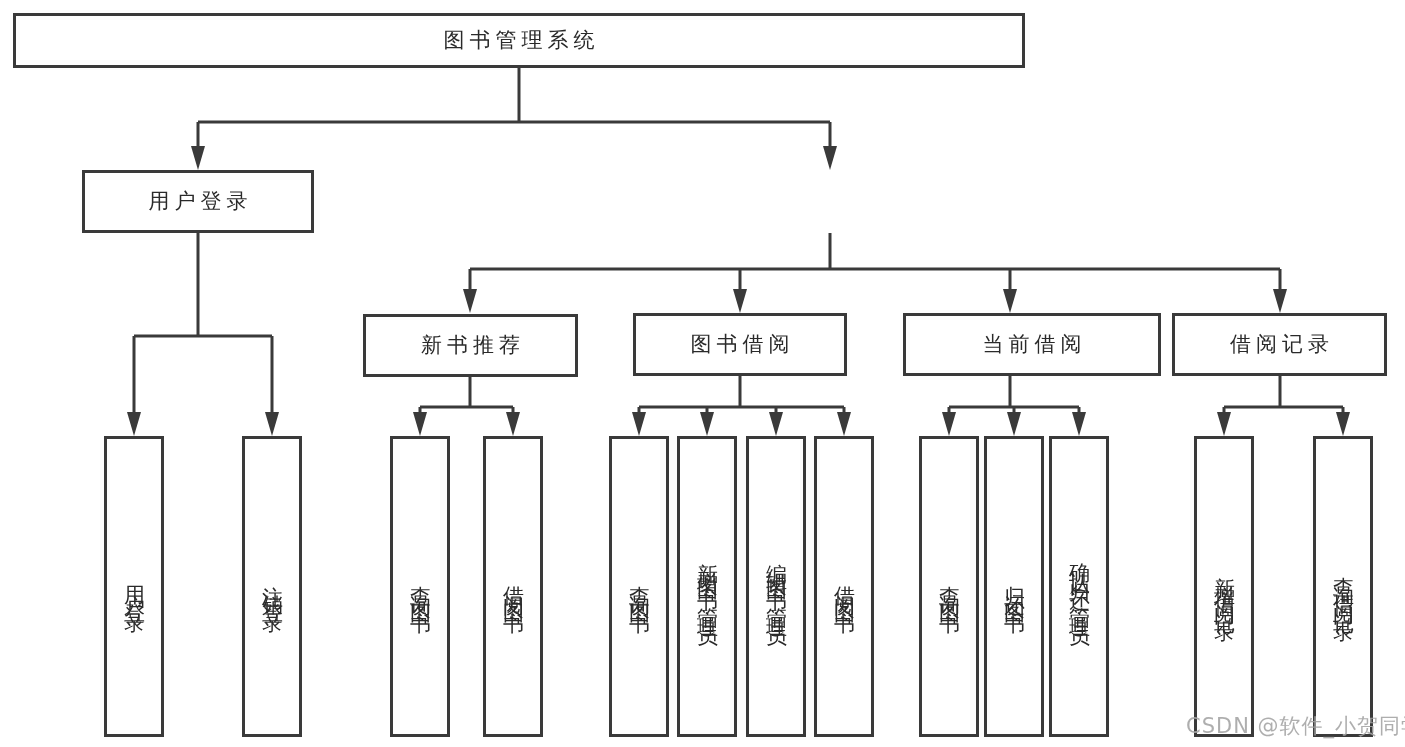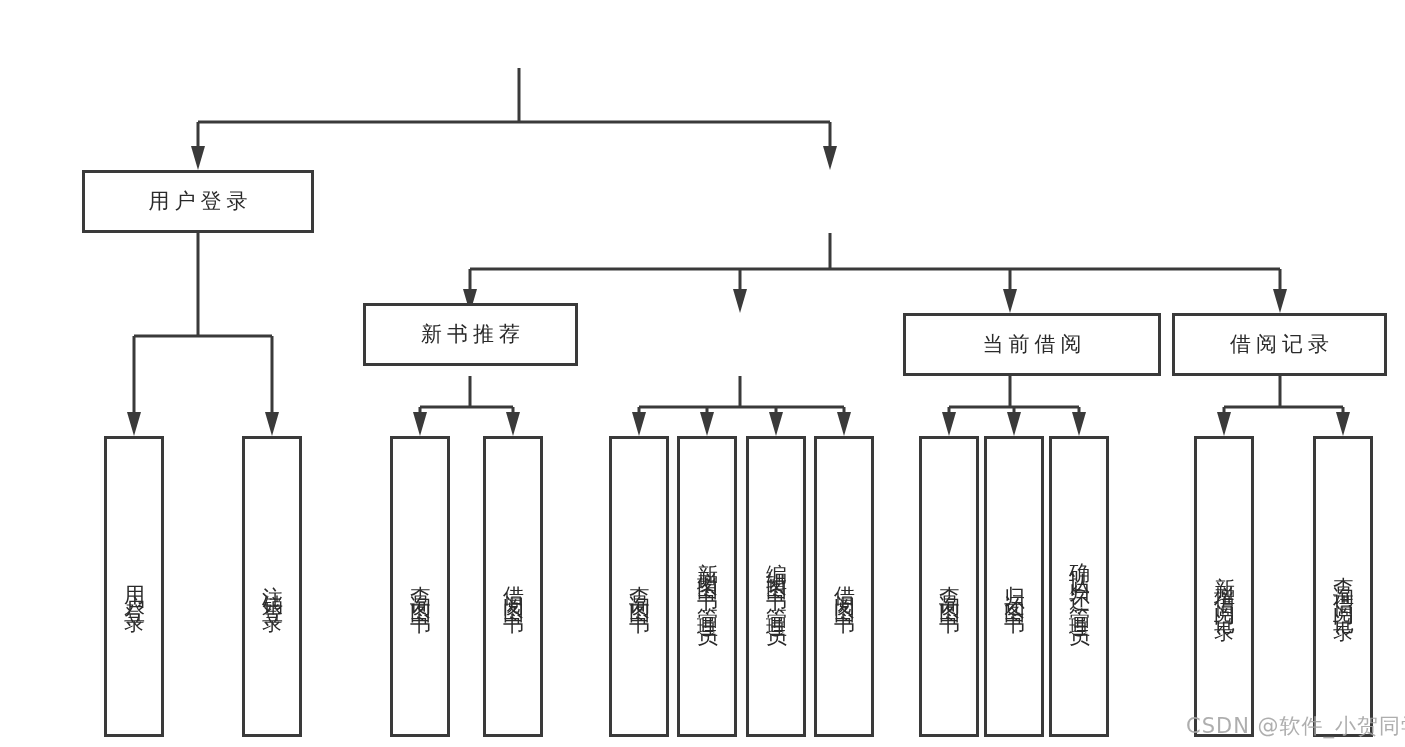--- a/index.html
+++ b/index.html
@@ -55,21 +55,21 @@
     z-index: 5;
     font-size: 21px;
     color: rgba(165, 165, 165, 0.9);
     white-space: nowrap;
     letter-spacing: 1px;
   }
   
   #n-root   { left: 13px;   top: 13px;  width: 1012px; height: 55px; }
   #n-user   { left: 82px;   top: 170px; width: 232px;  height: 63px; }
   #n-mgmt   { left: 712px;  top: 170px; width: 235px;  height: 63px; }
-  #n-sec0   { left: 363px;  top: 303px; width: 215px;  height: 63px; }
+  #n-sec0   { left: 363px;  top: 314px; width: 215px;  height: 63px; }
   #n-sec1   { left: 633px;  top: 313px; width: 214px;  height: 63px; }
   #n-sec2   { left: 903px;  top: 313px; width: 258px;  height: 63px; }
   #n-sec3   { left: 1172px; top: 313px; width: 215px;  height: 63px; }
   .leaf { top: 436px; width: 60px; height: 301px; }
   #l-0  { left: 104px; }
   #l-1  { left: 242px; }
   #l-2  { left: 390px; }
   #l-3  { left: 483px; }
   #l-4  { left: 609px; }
   #l-5  { left: 677px; }
@@ -118,27 +118,33 @@
       <polygon points="769,412 783,412 776,436"></polygon>
       <polygon points="837,412 851,412 844,436"></polygon>
       <polygon points="942,412 956,412 949,436"></polygon>
       <polygon points="1007,412 1021,412 1014,436"></polygon>
       <polygon points="1072,412 1086,412 1079,436"></polygon>
       <polygon points="1217,412 1231,412 1224,436"></polygon>
       <polygon points="1336,412 1350,412 1343,436"></polygon>
     </g>
   </svg>
 
+  <div class="box" id="n-root">
+    <span class="h-label">图书管理系统</span>
+  </div>
 
   <div class="box" id="n-user">
     <span class="h-label">用户登录</span>
   </div>
 
   <div class="box" id="n-sec0">
     <span class="h-label">新书推荐</span>
+  </div>
+  <div class="box" id="n-sec1">
+    <span class="h-label">图书借阅</span>
   </div>
   <div class="box" id="n-sec2">
     <span class="h-label">当前借阅</span>
   </div>
   <div class="box" id="n-sec3">
     <span class="h-label">借阅记录</span>
   </div>
 
   <div class="box leaf" id="l-0">
     <span class="v-label">用户登录</span>

